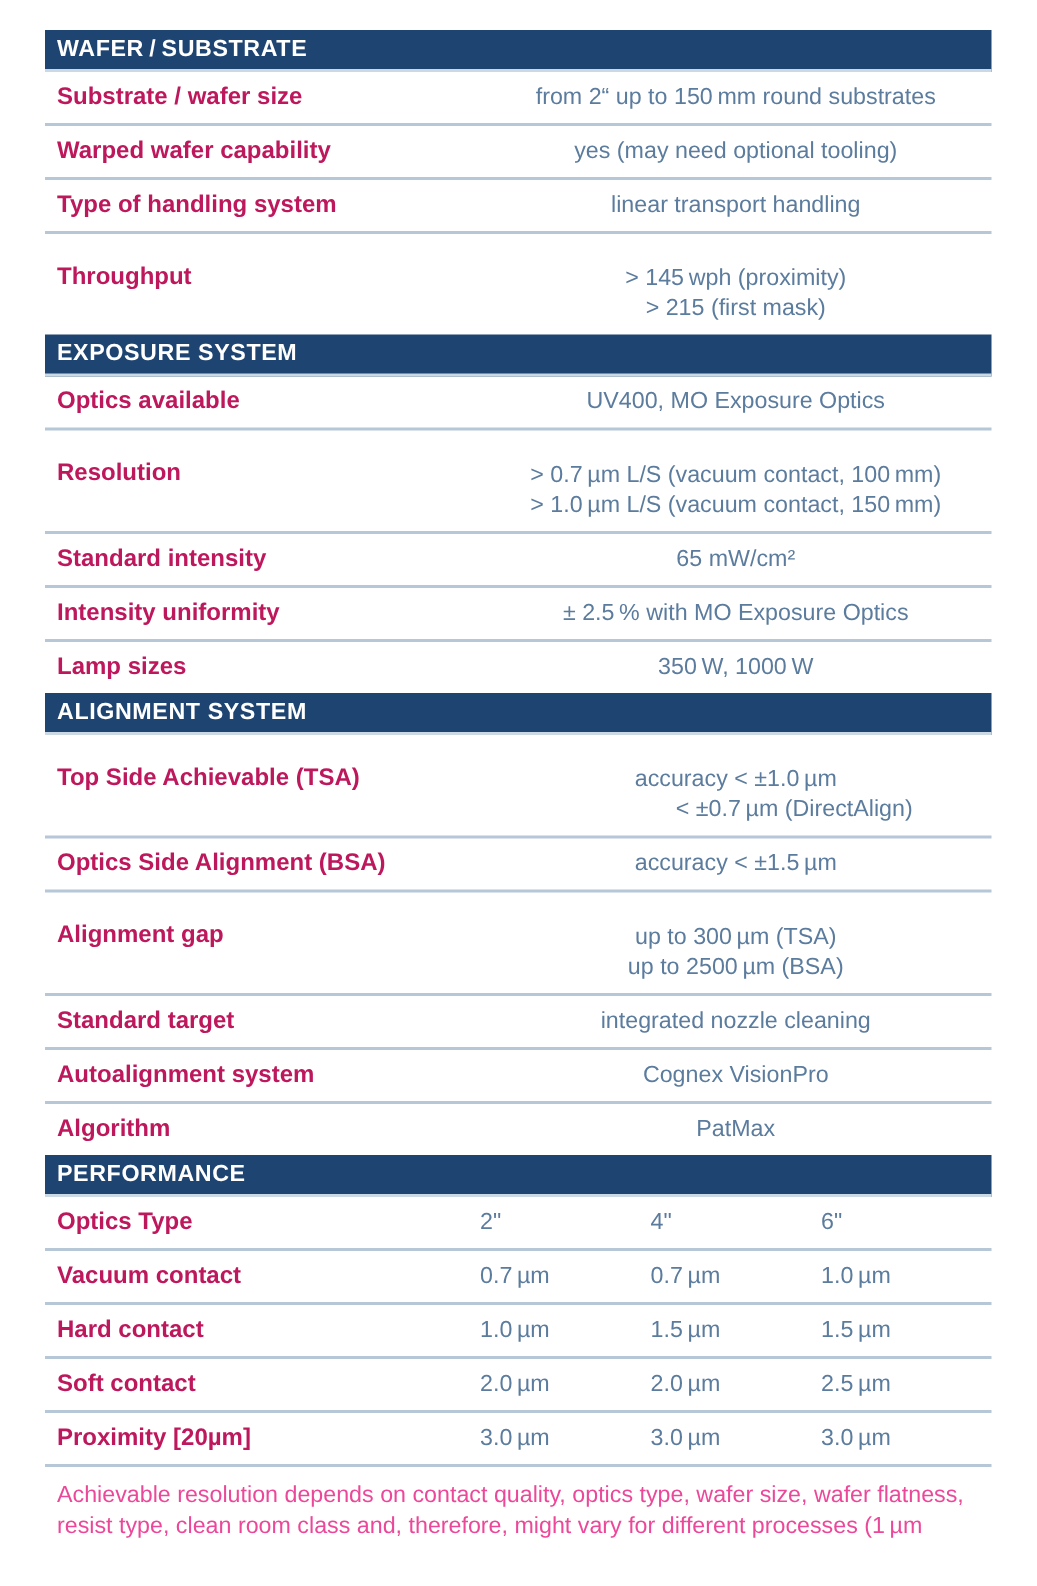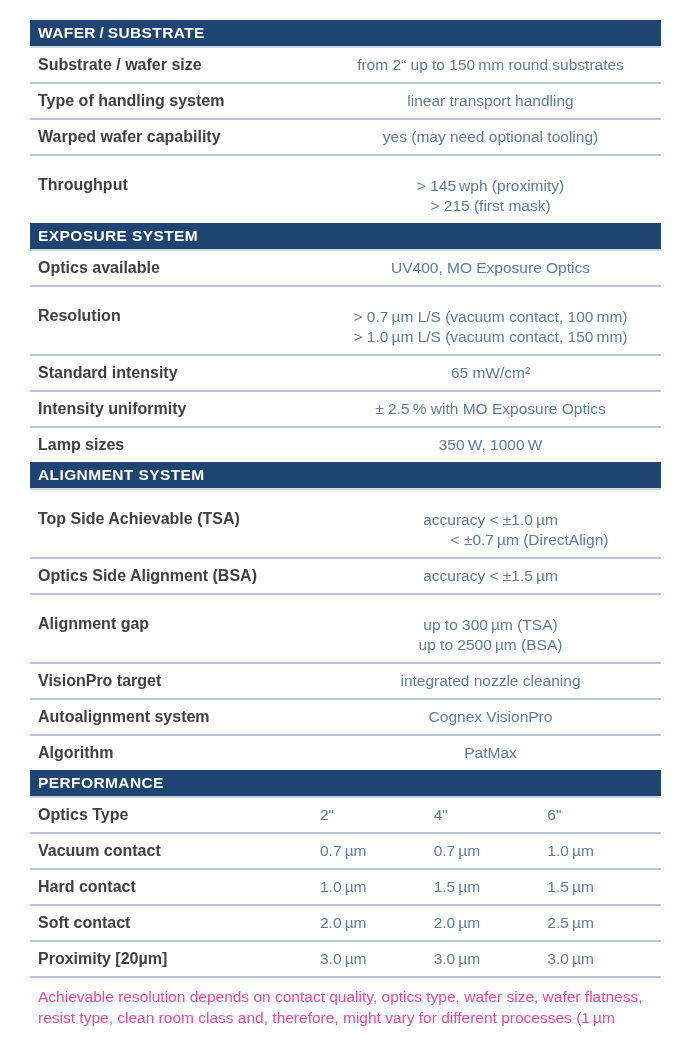--- a/index.html
+++ b/index.html
@@ -36,21 +36,21 @@
     display: flex;
     align-items: flex-start;
     padding: 8px 0 8px 8px;
     border-bottom: 2px solid #B6C8D8;
   }
   .row.multi { padding: 8px 0 7px 8px; margin-top: 12px; }
   .row.last { border-bottom: none; }
 
   .lab {
     flex: 0 0 282px;
-    color: #404040;
+    color: #be185d;
     font-weight: bold;
     font-size: 16px;
     line-height: 18px;
   }
 
   .val {
     flex: 1;
     color: #5C7C9E;
     font-size: 15.5px;
     line-height: 18px;
@@ -93,29 +93,29 @@
     <div class="sec-header">
       <span>WAFER / SUBSTRATE</span>
     </div>
     <div class="row">
       <div class="lab">Substrate / wafer size</div>
       <div class="val">
         <span class="vline">from 2“ up to 150 mm round substrates</span>
       </div>
     </div>
     <div class="row">
+      <div class="lab">Warped wafer capability</div>
+      <div class="val">
+        <span class="vline">yes (may need optional tooling)</span>
+      </div>
+    </div>
+    <div class="row">
       <div class="lab">Type of handling system</div>
       <div class="val">
         <span class="vline">linear transport handling</span>
-      </div>
-    </div>
-    <div class="row">
-      <div class="lab">Warped wafer capability</div>
-      <div class="val">
-        <span class="vline">yes (may need optional tooling)</span>
       </div>
     </div>
     <div class="row multi last">
       <div class="lab">Throughput</div>
       <div class="val">
         <span class="vline">&gt; 145 wph (proximity)</span>
         <span class="vline">&gt; 215 (first mask)</span>
       </div>
     </div>
 
@@ -171,21 +171,21 @@
       </div>
     </div>
     <div class="row multi">
       <div class="lab">Alignment gap</div>
       <div class="val">
         <span class="vline">up to 300 µm (TSA)</span>
         <span class="vline">up to 2500 µm (BSA)</span>
       </div>
     </div>
     <div class="row">
-      <div class="lab">VisionPro target</div>
+      <div class="lab">Standard target</div>
       <div class="val">
         <span class="vline">integrated nozzle cleaning</span>
       </div>
     </div>
     <div class="row">
       <div class="lab">Autoalignment system</div>
       <div class="val">
         <span class="vline">Cognex VisionPro</span>
       </div>
     </div>

